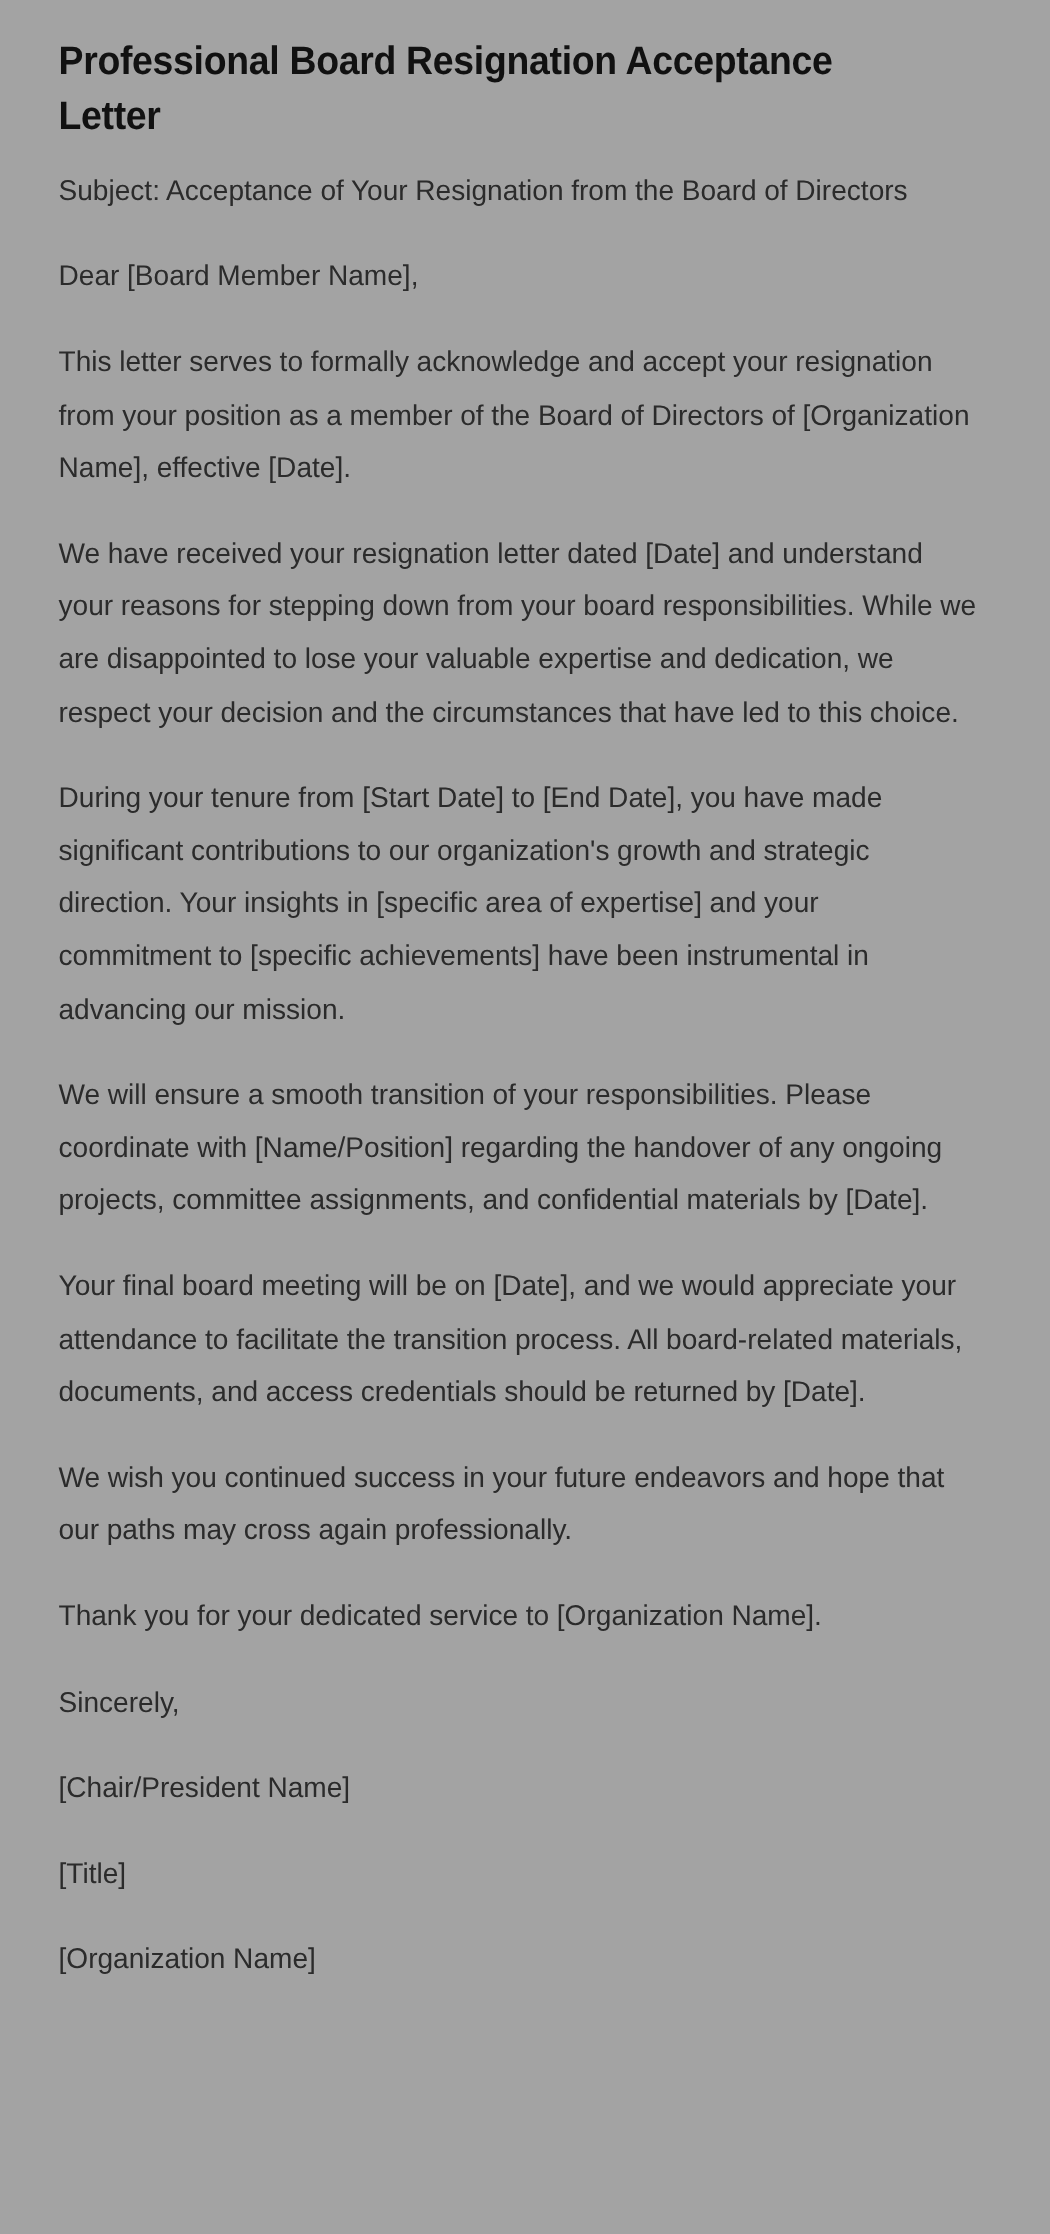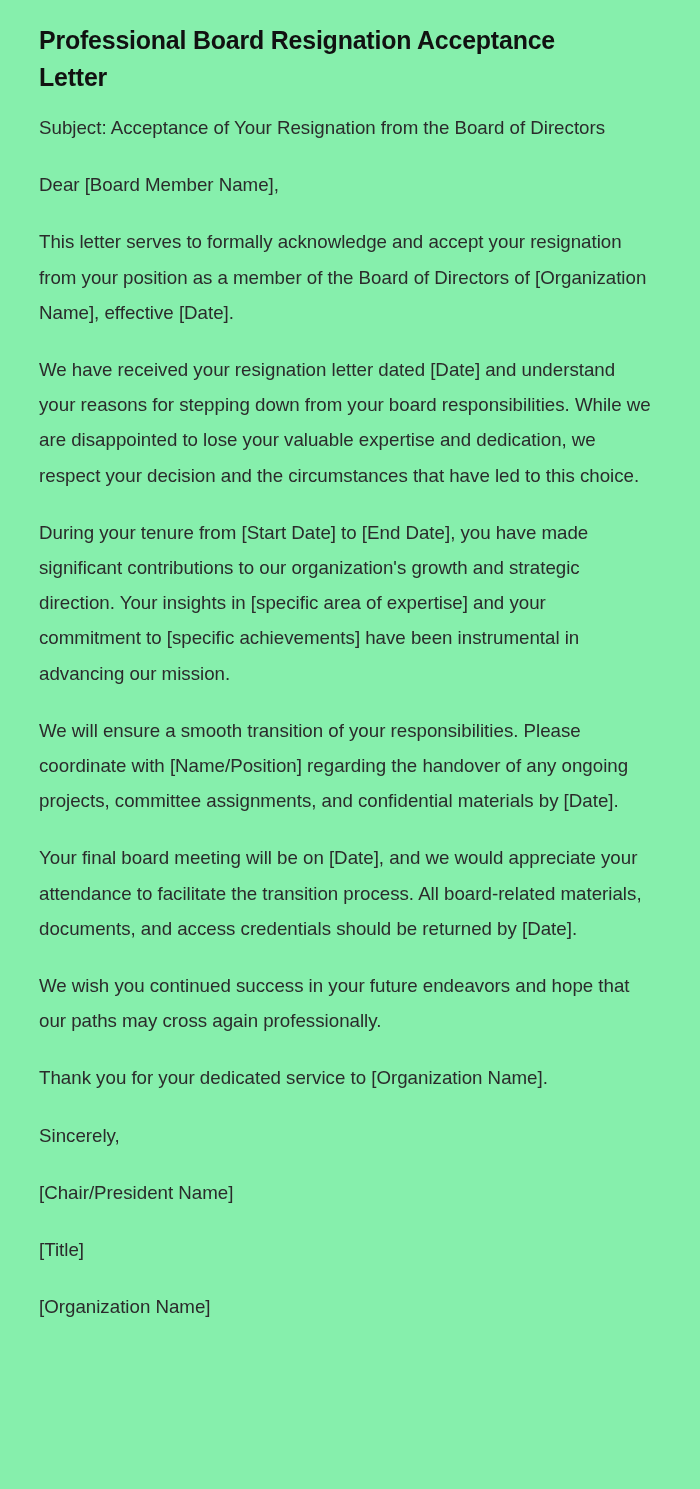--- a/index.html
+++ b/index.html
@@ -11,21 +11,21 @@
     width: 700px;
     height: 1489px;
     font-family: "Liberation Sans", "DejaVu Sans", sans-serif;
     color: #2b2b2b;
     overflow: hidden;
   }
   .page {
     box-sizing: border-box;
     width: 700px;
     min-height: 1489px;
-    background: #86efac;
+    background: #a3a3a3;
     padding: 22px 38px 20px 39px;
   }
   .doc-title {
     font-family: "Liberation Sans Narrow", "Liberation Sans", sans-serif;
     font-weight: bold;
     font-size: 26.5px;
     line-height: 37px;
     letter-spacing: -0.2px;
     color: #111111;
     margin: 0 0 14px 0;

